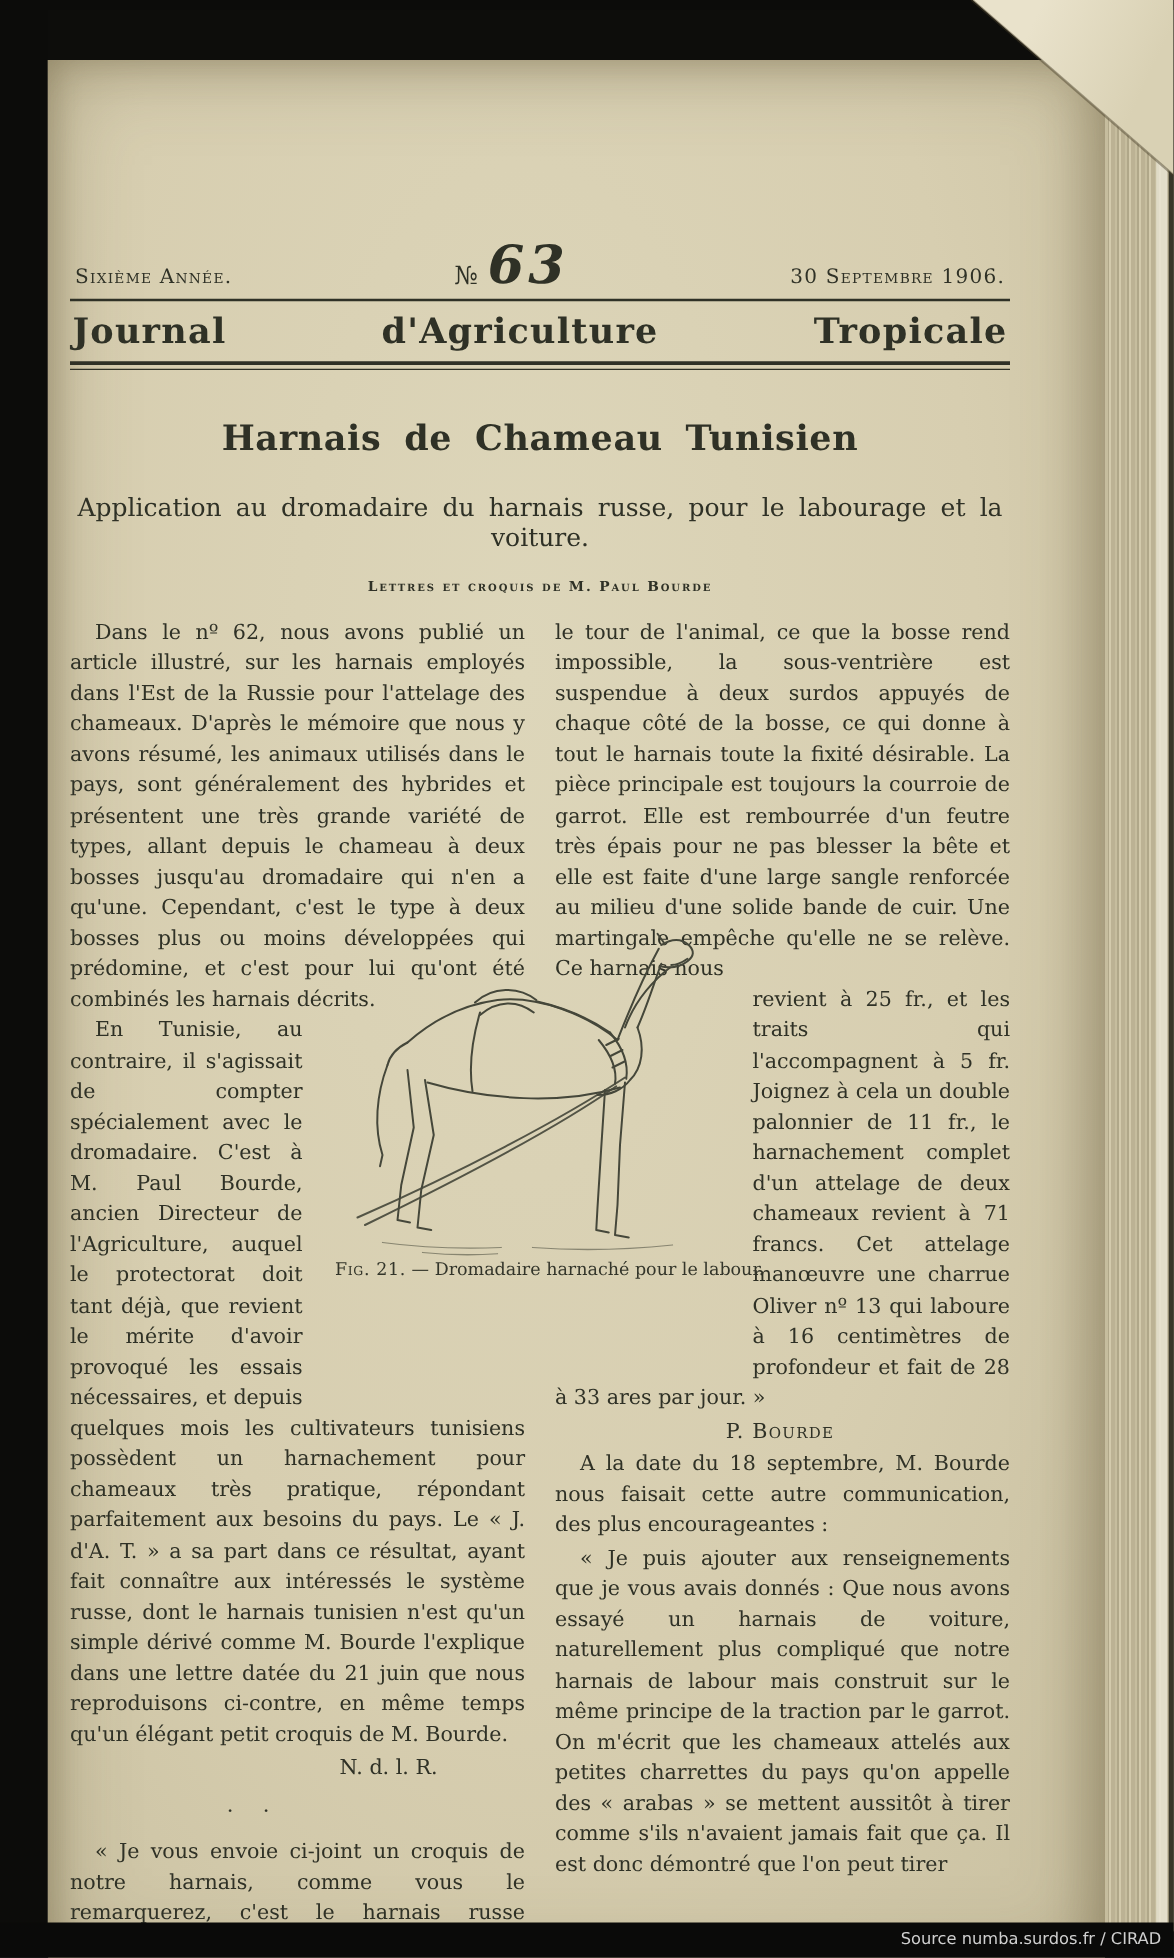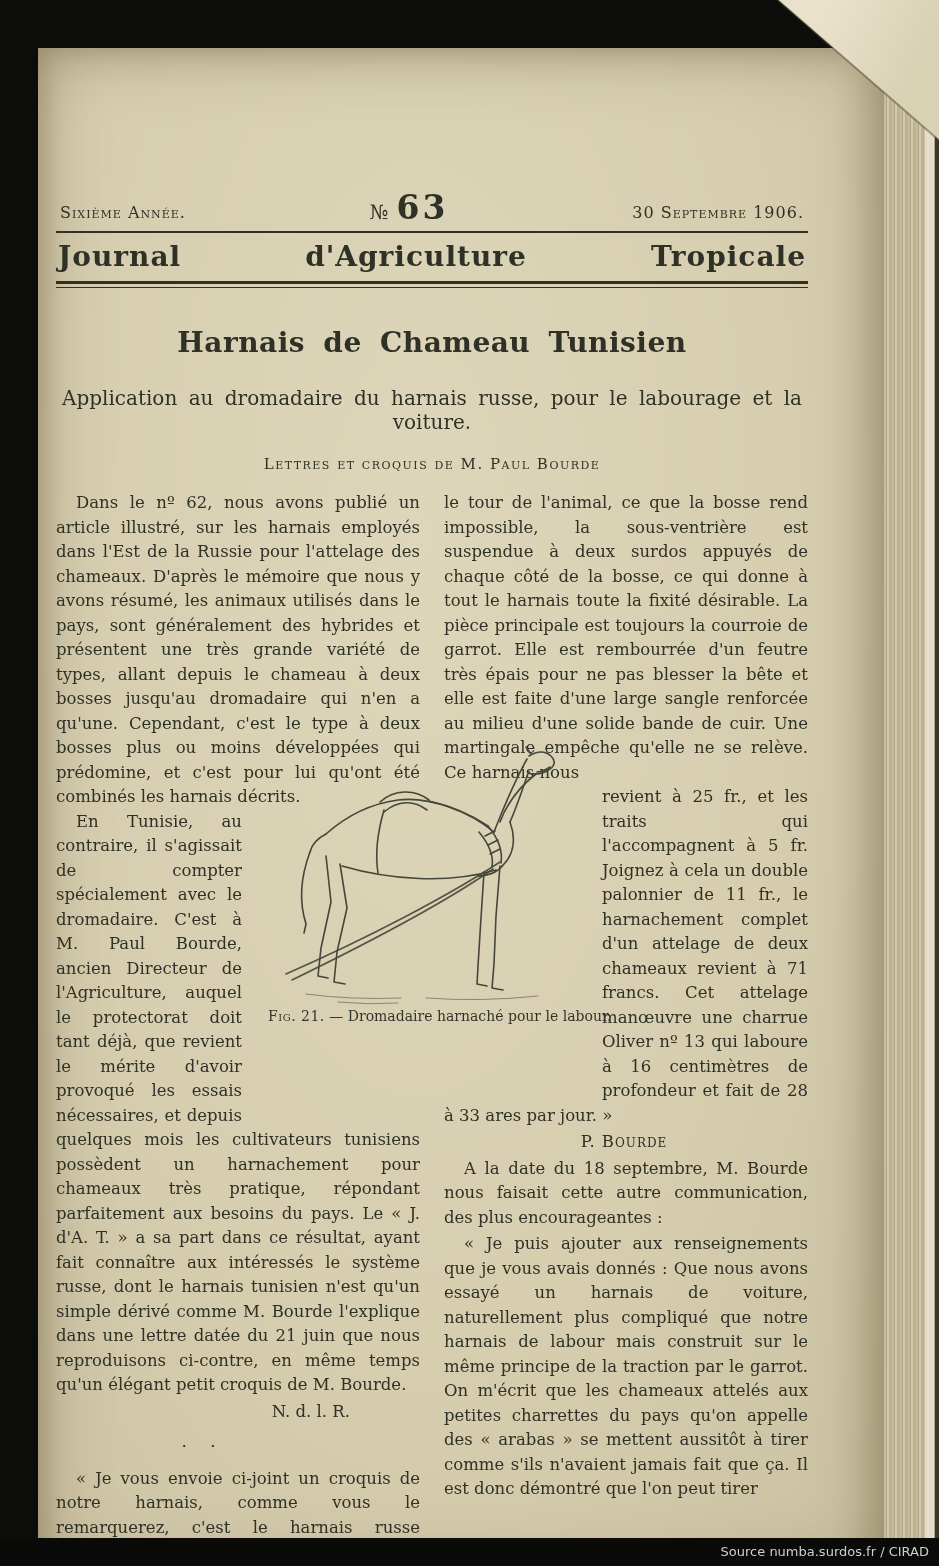--- a/index.html
+++ b/index.html
@@ -30,33 +30,33 @@
   .paper{position:absolute;left:38px;top:8px;width:846px;height:1530px;box-sizing:border-box;
          padding:146px 76px 0 18px;border-bottom-left-radius:16px;
          background:radial-gradient(ellipse at 45% 32%,#ddd6ba 0%,#d7ceb0 55%,#c9c0a0 100%);
          box-shadow:inset 0 0 70px rgba(100,88,55,.40), inset -16px 0 34px rgba(100,88,55,.25), inset 10px 0 18px rgba(100,88,55,.18);margin-top:40px;}
 
   
   .mast-row{display:flex;justify-content:space-between;align-items:flex-end;
             font-variant:small-caps;letter-spacing:1px;font-size:16px;padding:0 4px;}
   .issue{font-variant:normal;display:flex;align-items:flex-end;gap:7px;}
   .issue-no{font-size:20px;line-height:1;}
-  .issue-num{font-size:33px;font-weight:bold;line-height:.85;letter-spacing:3px;}
+  .issue-num{font-size:42px;font-weight:bold;line-height:.85;letter-spacing:3px;font-style:italic;}
   .rule{border:0;margin:0;}
   .rule-med{border-top:2px solid #2f3126;margin-top:9px;}
   .journal-title{font-size:28px;font-weight:700;margin:8px 2px 8px;line-height:1.15;
                  text-align:justify;text-align-last:justify;letter-spacing:1px;}
   .rule-thick{border-top:3px solid #2f3126;}
   .rule-thin{border-top:1px solid #2f3126;margin-top:3px;}
 
   
   .article-title{font-size:28px;font-weight:700;text-align:center;margin:38px 0 0;
                  word-spacing:8px;letter-spacing:.5px;}
   .subtitle{text-align:center;font-size:20px;margin:27px 0 0;word-spacing:5px;}
-  .byline{text-align:center;font-size:15px;margin:21px 0 0;font-variant:small-caps;letter-spacing:1.5px;}
+  .byline{text-align:center;font-size:11px;margin:21px 0 0;font-variant:small-caps;letter-spacing:1.5px;font-weight:bold;}
 
   
   .columns{display:flex;gap:24px;margin-top:18px;font-size:16.5px;line-height:24.5px;
            text-align:justify;hyphens:auto;-webkit-hyphens:auto;}
   .col{width:364px;}
   .col p{margin:0;}
   .col p + p{margin-top:2px;}
   p.indent{text-indent:20px;}
   .spacer-left{float:right;width:168px;height:302px;margin:0 0 6px 10px;}
   .spacer-right{float:left;width:148px;height:302px;margin:0 10px 6px 0;}

